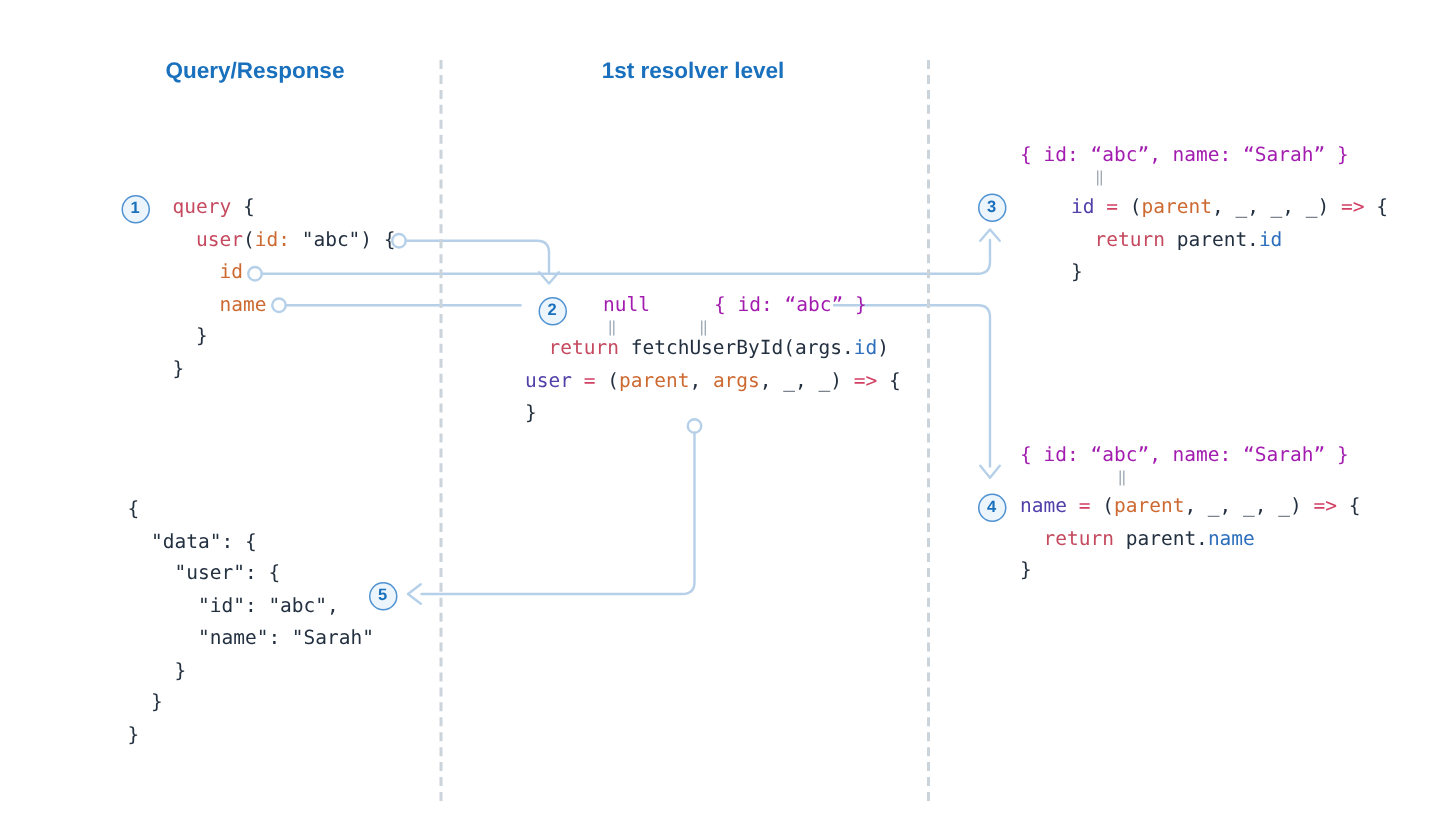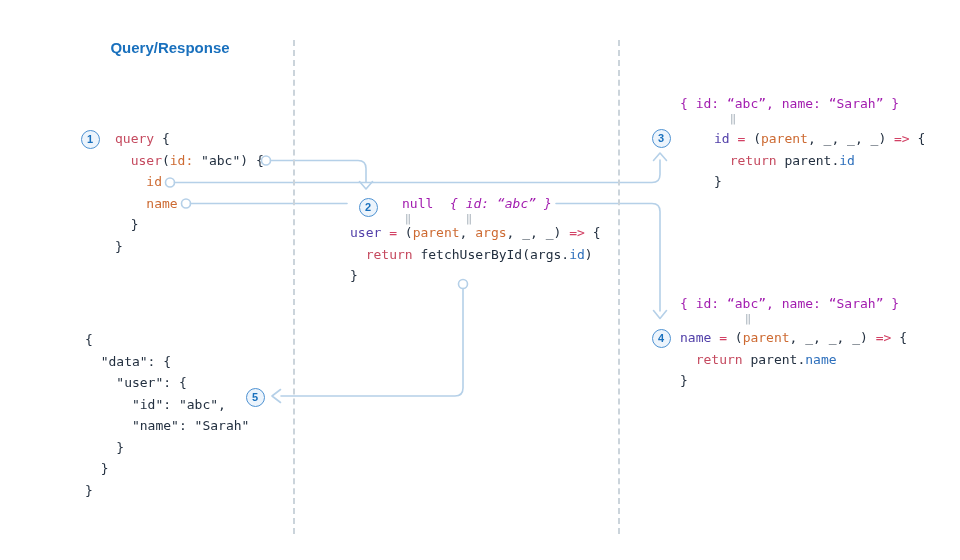--- a/index.html
+++ b/index.html
@@ -63,20 +63,21 @@
       <path d="M 556 203.5 H 652 Q 660 203.5 660 211.5 V 311"></path>
       <path d="M 653.5 310.5 L 660 318.5 L 666.5 310.5"></path>
 
       <circle cx="463" cy="284" r="4.5" fill="#ffffff"></circle>
       <path d="M 463 288.5 V 388 Q 463 396 455 396 H 281"></path>
       <path d="M 280.5 389.5 L 272 396 L 280.5 402.5"></path>
     </g>
   </svg>
 
   <div class="col-header" style="left:60px; top:38px;">Query/Response</div>
+  <div class="col-header" style="left:352px; top:38px;">1st resolver level</div>
 
   <div class="divider" style="left:293px;"></div>
   <div class="divider" style="left:618px;"></div>
 
   <div class="badge" style="left:80.5px; top:129.5px;">1</div>
   <div class="badge" style="left:358.5px; top:197.5px;">2</div>
   <div class="badge" style="left:651.5px; top:128.5px;">3</div>
   <div class="badge" style="left:651.5px; top:328.5px;">4</div>
   <div class="badge" style="left:245.5px; top:387.5px;">5</div>
 
@@ -94,26 +95,26 @@
     <div class="code-line"><span class="tok-d">  "data": {</span></div>
     <div class="code-line"><span class="tok-d">    "user": {</span></div>
     <div class="code-line"><span class="tok-d">      "id": "abc",</span></div>
     <div class="code-line"><span class="tok-d">      "name": "Sarah"</span></div>
     <div class="code-line"><span class="tok-d">    }</span></div>
     <div class="code-line"><span class="tok-d">  }</span></div>
     <div class="code-line"><span class="tok-d">}</span></div>
   </div>
 
   <div class="floating-label" style="left:402px; top:193px;">null</div>
-  <div class="floating-label" style="left:450px; top:193px;font-style:italic;">{ id: “abc” }</div>
+  <div class="floating-label" style="left:476px; top:193px;">{ id: “abc” }</div>
   <div class="ditto" style="left:405px; top:212px;">‖</div>
   <div class="ditto" style="left:466px; top:212px;">‖</div>
   <div class="code-block" style="left:350px; top:222px;">
+    <div class="code-line"><span class="tok-d">  </span><span class="tok-r">return</span><span class="tok-d"> fetchUserById(args.</span><span class="tok-b">id</span><span class="tok-d">)</span></div>
     <div class="code-line"><span class="tok-p">user</span><span class="tok-d"> </span><span class="tok-pk">=</span><span class="tok-d"> (</span><span class="tok-o">parent</span><span class="tok-d">, </span><span class="tok-o">args</span><span class="tok-d">, _, _) </span><span class="tok-pk">=&gt;</span><span class="tok-d"> {</span></div>
-    <div class="code-line"><span class="tok-d">  </span><span class="tok-r">return</span><span class="tok-d"> fetchUserById(args.</span><span class="tok-b">id</span><span class="tok-d">)</span></div>
     <div class="code-line"><span class="tok-d">}</span></div>
   </div>
 
   <div class="floating-label" style="left:680px; top:93px;">{ id: “abc”, name: “Sarah” }</div>
   <div class="ditto" style="left:730px; top:112px;">‖</div>
   <div class="code-block" style="left:680px; top:128px;margin-left:34px;">
     <div class="code-line"><span class="tok-p">id</span><span class="tok-d"> </span><span class="tok-pk">=</span><span class="tok-d"> (</span><span class="tok-o">parent</span><span class="tok-d">, _, _, _) </span><span class="tok-pk">=&gt;</span><span class="tok-d"> {</span></div>
     <div class="code-line"><span class="tok-d">  </span><span class="tok-r">return</span><span class="tok-d"> parent.</span><span class="tok-b">id</span></div>
     <div class="code-line"><span class="tok-d">}</span></div>
   </div>

